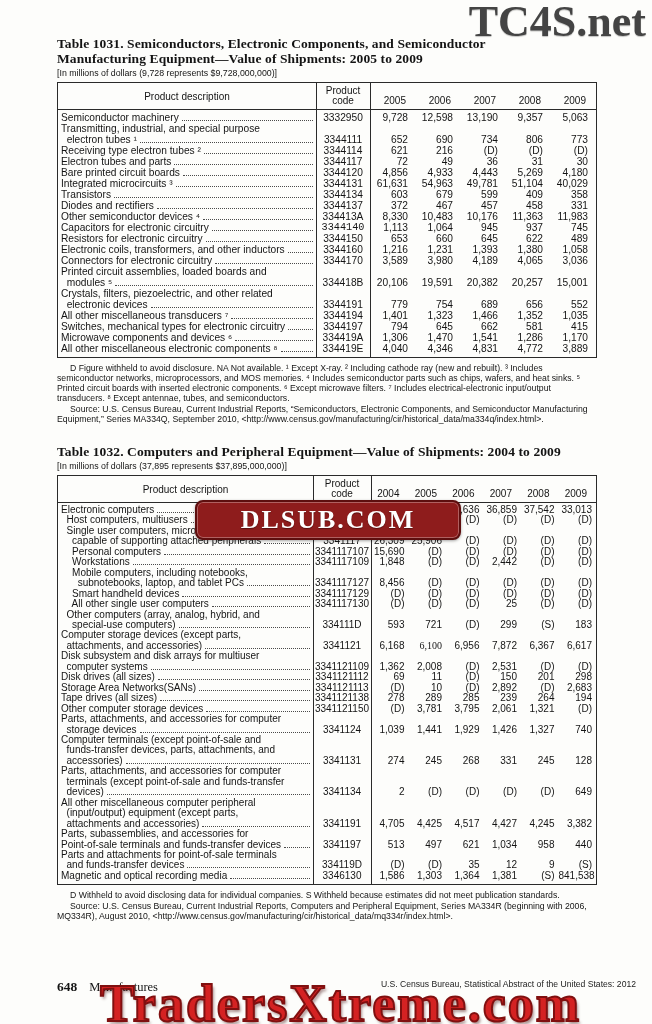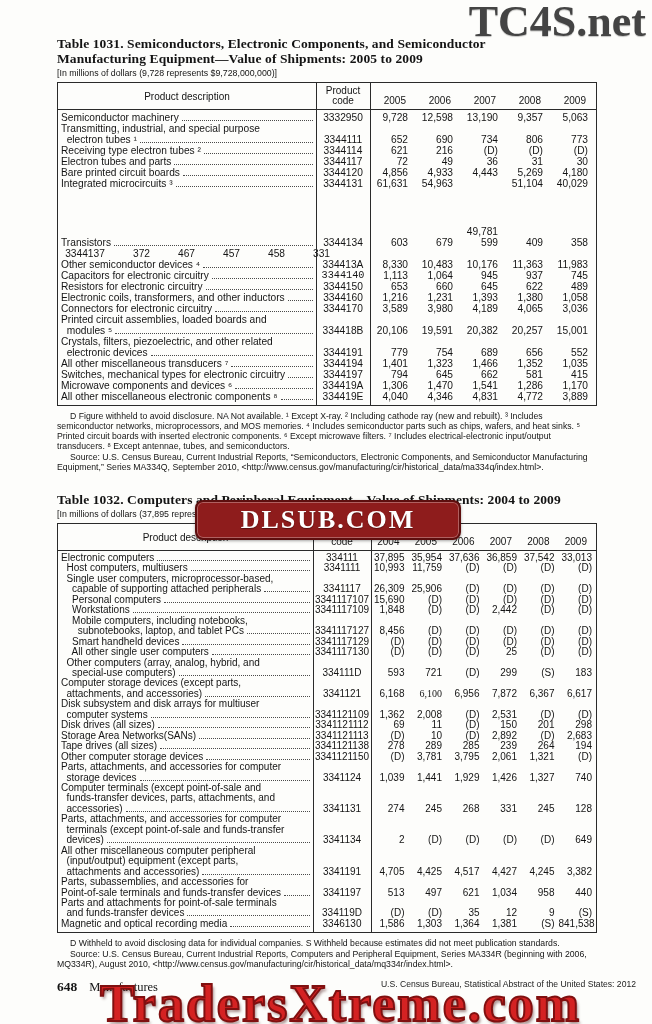--- a/index.html
+++ b/index.html
@@ -154,37 +154,41 @@
             <div class="vcell" style="width: 45px;">4,180</div>
           </div>
           <div class="tline">
             <div class="dcell" style="width: 258px;">
               <span class="dtext">Integrated microcircuits ³</span>
               <span class="leader"></span>
             </div>
             <div class="ccell" style="width: 54px;">3344131</div>
             <div class="vcell" style="width: 45px;">61,631</div>
             <div class="vcell" style="width: 45px;">54,963</div>
-            <div class="vcell" style="width: 45px; margin-top: 48px;">49,781</div>
+            <div class="vcell" style="width: 45px;">49,781</div>
             <div class="vcell" style="width: 45px;">51,104</div>
             <div class="vcell" style="width: 45px;">40,029</div>
           </div>
           <div class="tline">
             <div class="dcell" style="width: 258px;">
               <span class="dtext">Transistors</span>
               <span class="leader"></span>
             </div>
             <div class="ccell" style="width: 54px;">3344134</div>
             <div class="vcell" style="width: 45px;">603</div>
             <div class="vcell" style="width: 45px;">679</div>
             <div class="vcell" style="width: 45px;">599</div>
             <div class="vcell" style="width: 45px;">409</div>
             <div class="vcell" style="width: 45px;">358</div>
           </div>
           <div class="tline">
+            <div class="dcell" style="width: 258px;">
+              <span class="dtext">Diodes and rectifiers</span>
+              <span class="leader"></span>
+            </div>
             <div class="ccell" style="width: 54px;">3344137</div>
             <div class="vcell" style="width: 45px;">372</div>
             <div class="vcell" style="width: 45px;">467</div>
             <div class="vcell" style="width: 45px;">457</div>
             <div class="vcell" style="width: 45px;">458</div>
             <div class="vcell" style="width: 45px;">331</div>
           </div>
           <div class="tline">
             <div class="dcell" style="width: 258px;">
               <span class="dtext">Other semiconductor devices ⁴</span>

